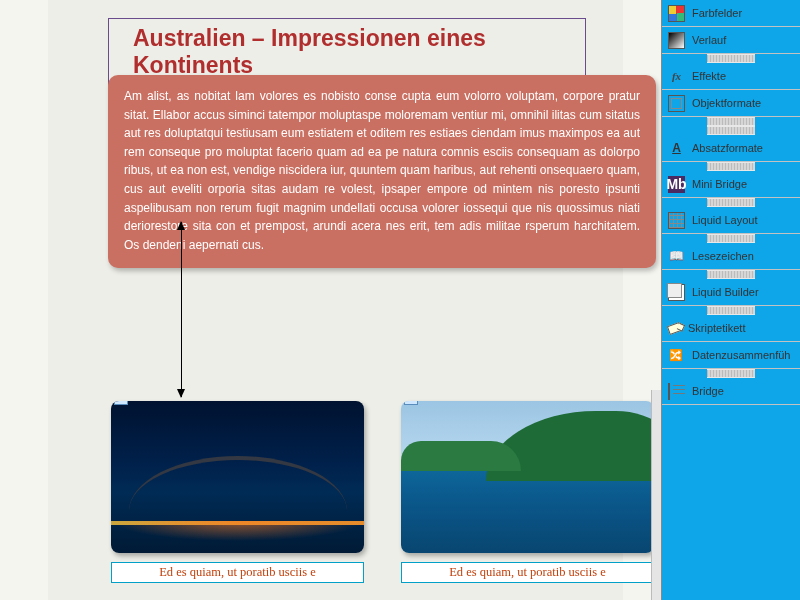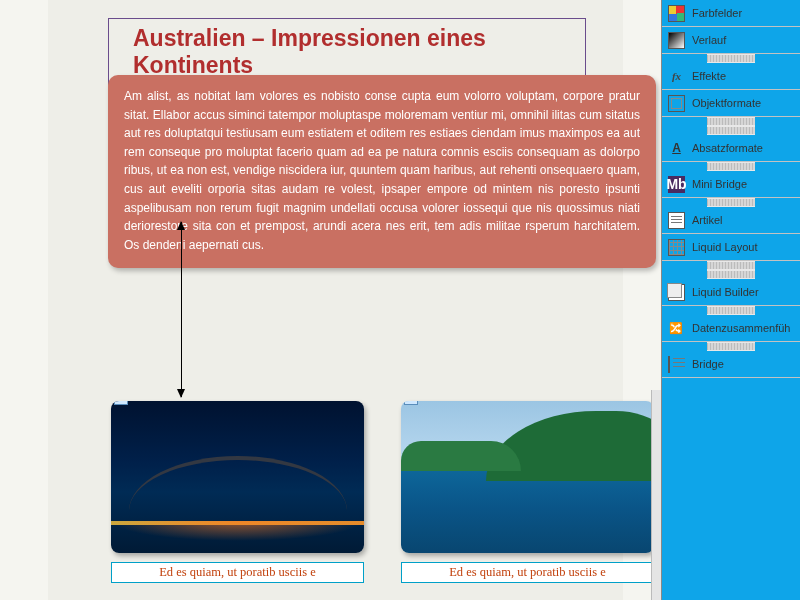--- a/index.html
+++ b/index.html
@@ -293,38 +293,42 @@
   </div>
   <div class="panel-group-grip"></div>
 
   <div class="panel-item">
     <span class="panel-icon icon-mb">Mb</span>
     <span>Mini Bridge</span>
   </div>
   <div class="panel-group-grip"></div>
 
   <div class="panel-item">
-    <span class="panel-icon icon-doc"></span>
-    <span>Artikel</span>
-  </div>
-  <div class="panel-item">
     <span class="panel-icon icon-liquid"></span>
     <span>Liquid Layout</span>
   </div>
   <div class="panel-group-grip"></div>
 
+  <div class="panel-item">
+    <span class="panel-icon icon-book"></span>
+    <span>Lesezeichen</span>
+  </div>
   <div class="panel-group-grip"></div>
 
   <div class="panel-item">
     <span class="panel-icon icon-folio"></span>
     <span>Liquid Builder</span>
   </div>
   <div class="panel-group-grip"></div>
 
   <div class="panel-item">
+    <span class="panel-icon icon-tag"></span>
+    <span>Skriptetikett</span>
+  </div>
+  <div class="panel-item">
     <span class="panel-icon icon-merge"></span>
     <span>Datenzusammenfüh</span>
   </div>
   <div class="panel-group-grip"></div>
 
   <div class="panel-item">
     <span class="panel-icon icon-index"></span>
     <span>Bridge</span>
   </div>
 

